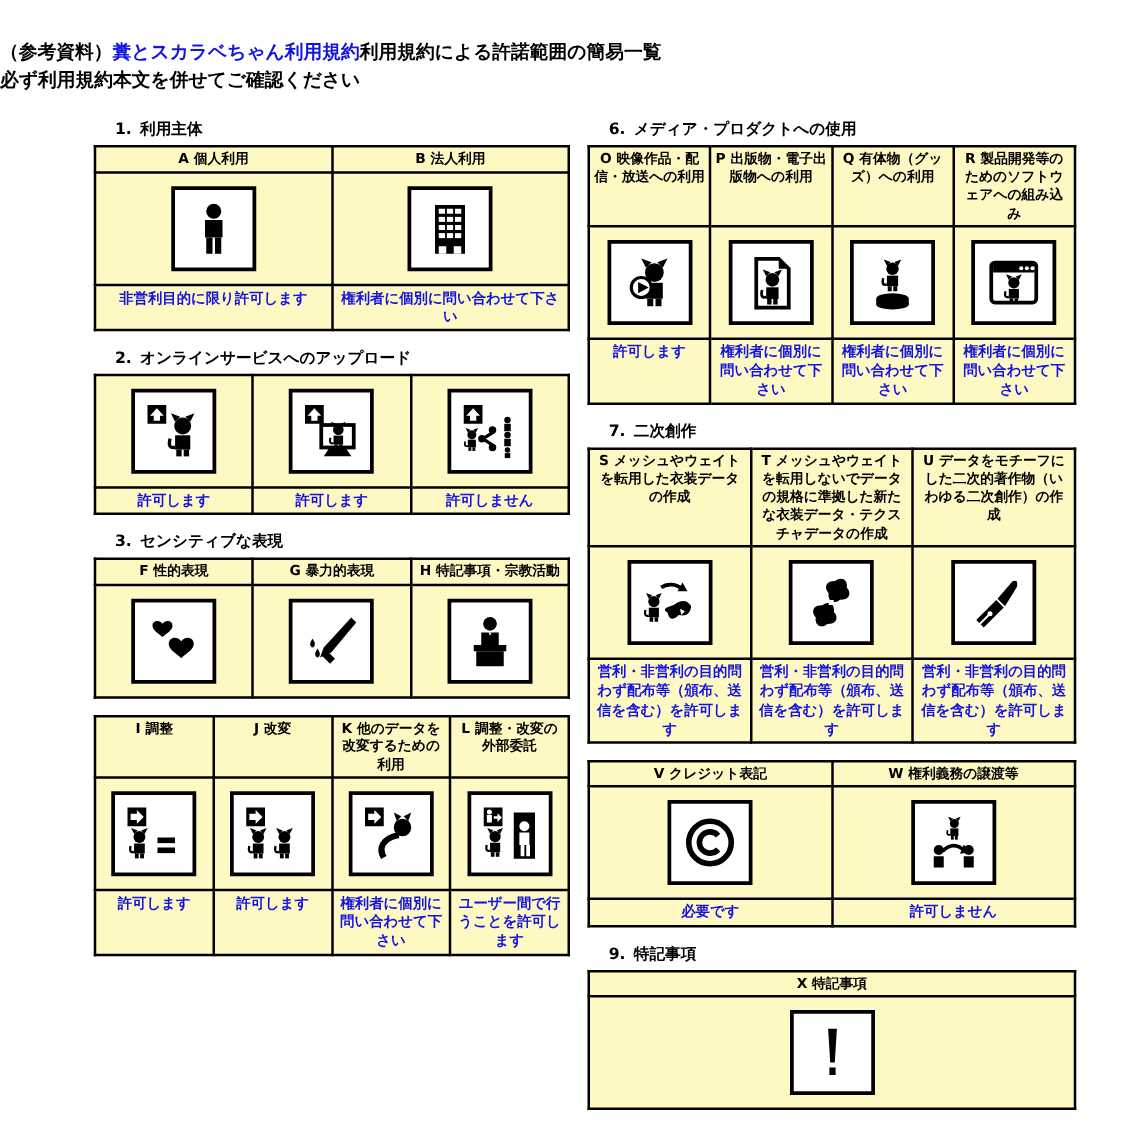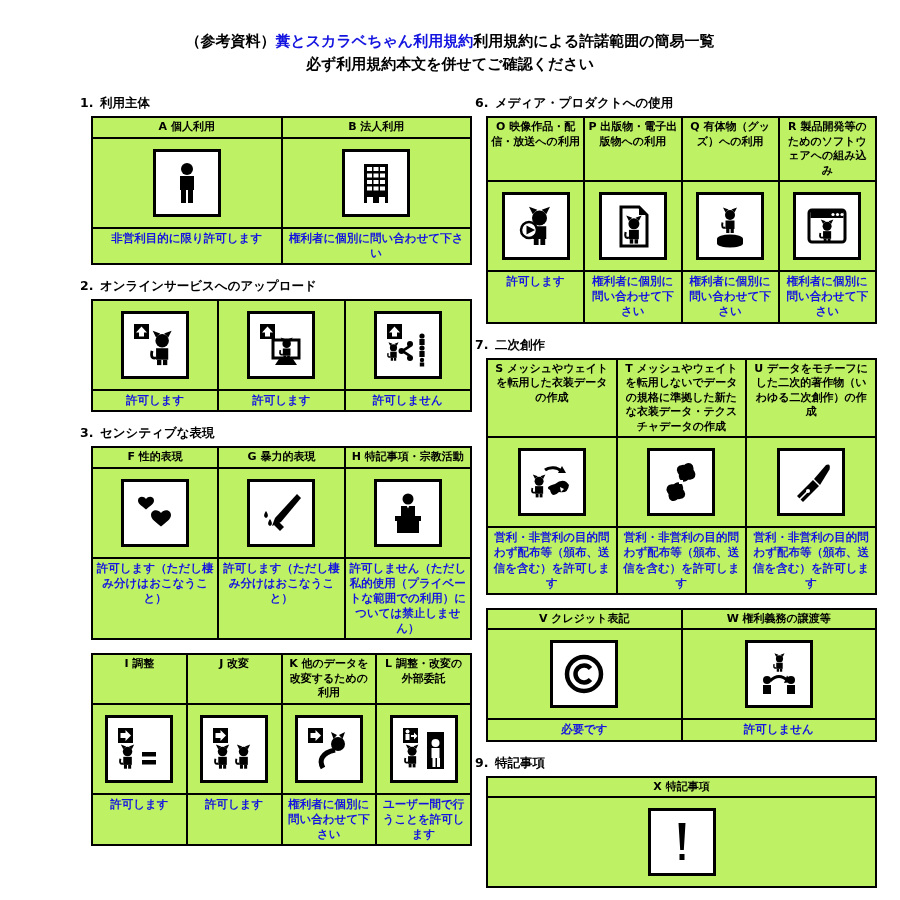--- a/index.html
+++ b/index.html
@@ -1,27 +1,27 @@
 <!DOCTYPE html>
 <html><head>
 <meta charset="utf-8">
 <style>
   html,body{margin:0;padding:0;background:#fff;}
   body{width:900px;height:900px;position:relative;overflow:hidden;
        font-family:"DejaVu Sans","Liberation Sans",sans-serif;color:#000;}
-  .titleblock{position:absolute;top:30px;left:0;width:900px;text-align:center;
+  .titleblock{position:absolute;top:30px;left:0;width:900px;
               font-weight:bold;font-size:15px;line-height:1.55;}
   .link{color:#1414e0;}
   .col{position:absolute;top:95px;}
   .col-left{left:75px;width:381px;}
   .col-right{left:470px;width:391px;}
   .sec{margin-bottom:13px;}
-  .sec-title{font-weight:bold;font-size:12.5px;margin:0 0 4px 5px;}
+  .sec-title{font-weight:bold;font-size:12.5px;margin:0 0 4px 17px;}
   .sec-num{display:inline-block;min-width:20px;}
-  table.grid{border-collapse:collapse;width:100%;table-layout:fixed;background:#bef264;margin-left:16px;}
+  table.grid{border-collapse:collapse;width:100%;table-layout:fixed;background:#fef9c3;}
   .grid th,.grid td{border:2px solid #000;padding:2px 3px;text-align:center;}
   .grid th{font-size:11px;font-weight:bold;vertical-align:top;line-height:1.32;}
   td.icon-cell{height:84px;vertical-align:middle;}
   td.result{font-size:11.5px;font-weight:bold;color:#1414e0;line-height:1.32;vertical-align:top;border-radius:16px;}
   .iconbox{width:62px;height:62px;border:3px solid #000;margin:3px auto;
            display:flex;align-items:center;justify-content:center;background:#fff;}
   .iconbox svg{display:block;}
 </style>
 </head>
 <body>
@@ -196,25 +196,20 @@
             <svg width="44" height="44" viewBox="0 0 44 44" fill="#000">
               <circle cx="22" cy="8" r="5.5"></circle>
               <path d="M15 15 h14 v10 H15z"></path>
               <path fill="#fff" d="M20.8 15 l1.2 2.6 1.2 -2.6z"></path>
               <rect x="9" y="25" width="26" height="5"></rect>
               <rect x="11" y="30" width="22" height="12"></rect>
             </svg>
           </div>
         </td>
       </tr>
-      <tr>
-        <td class="result">許可します（ただし棲み分けはおこなうこと）</td>
-        <td class="result">許可します（ただし棲み分けはおこなうこと）</td>
-        <td class="result">許可しません（ただし私的使用（プライベートな範囲での利用）については禁止しません）</td>
-      </tr>
     </tbody>
       </table>
   </div>
 
   <div class="sec">
     <table class="grid">
       <tbody>
           <tr>
         <th>I 調整</th>
         <th>J 改変</th>

